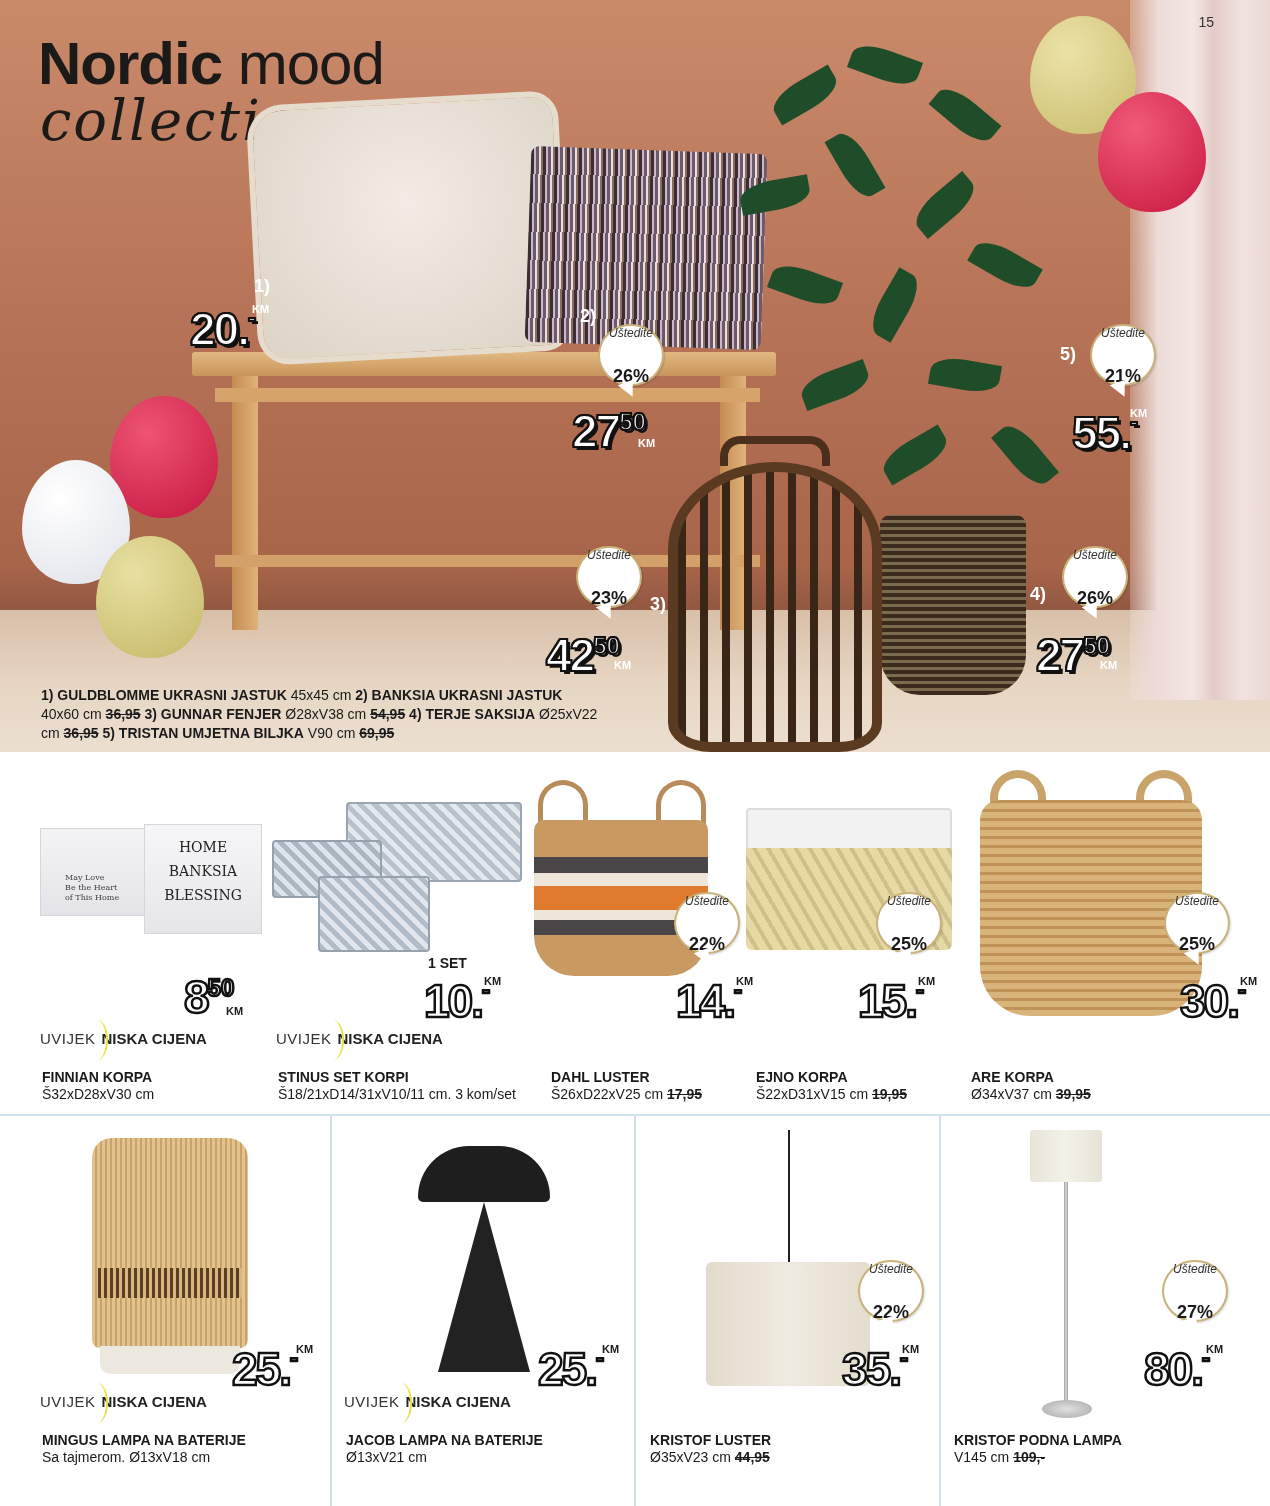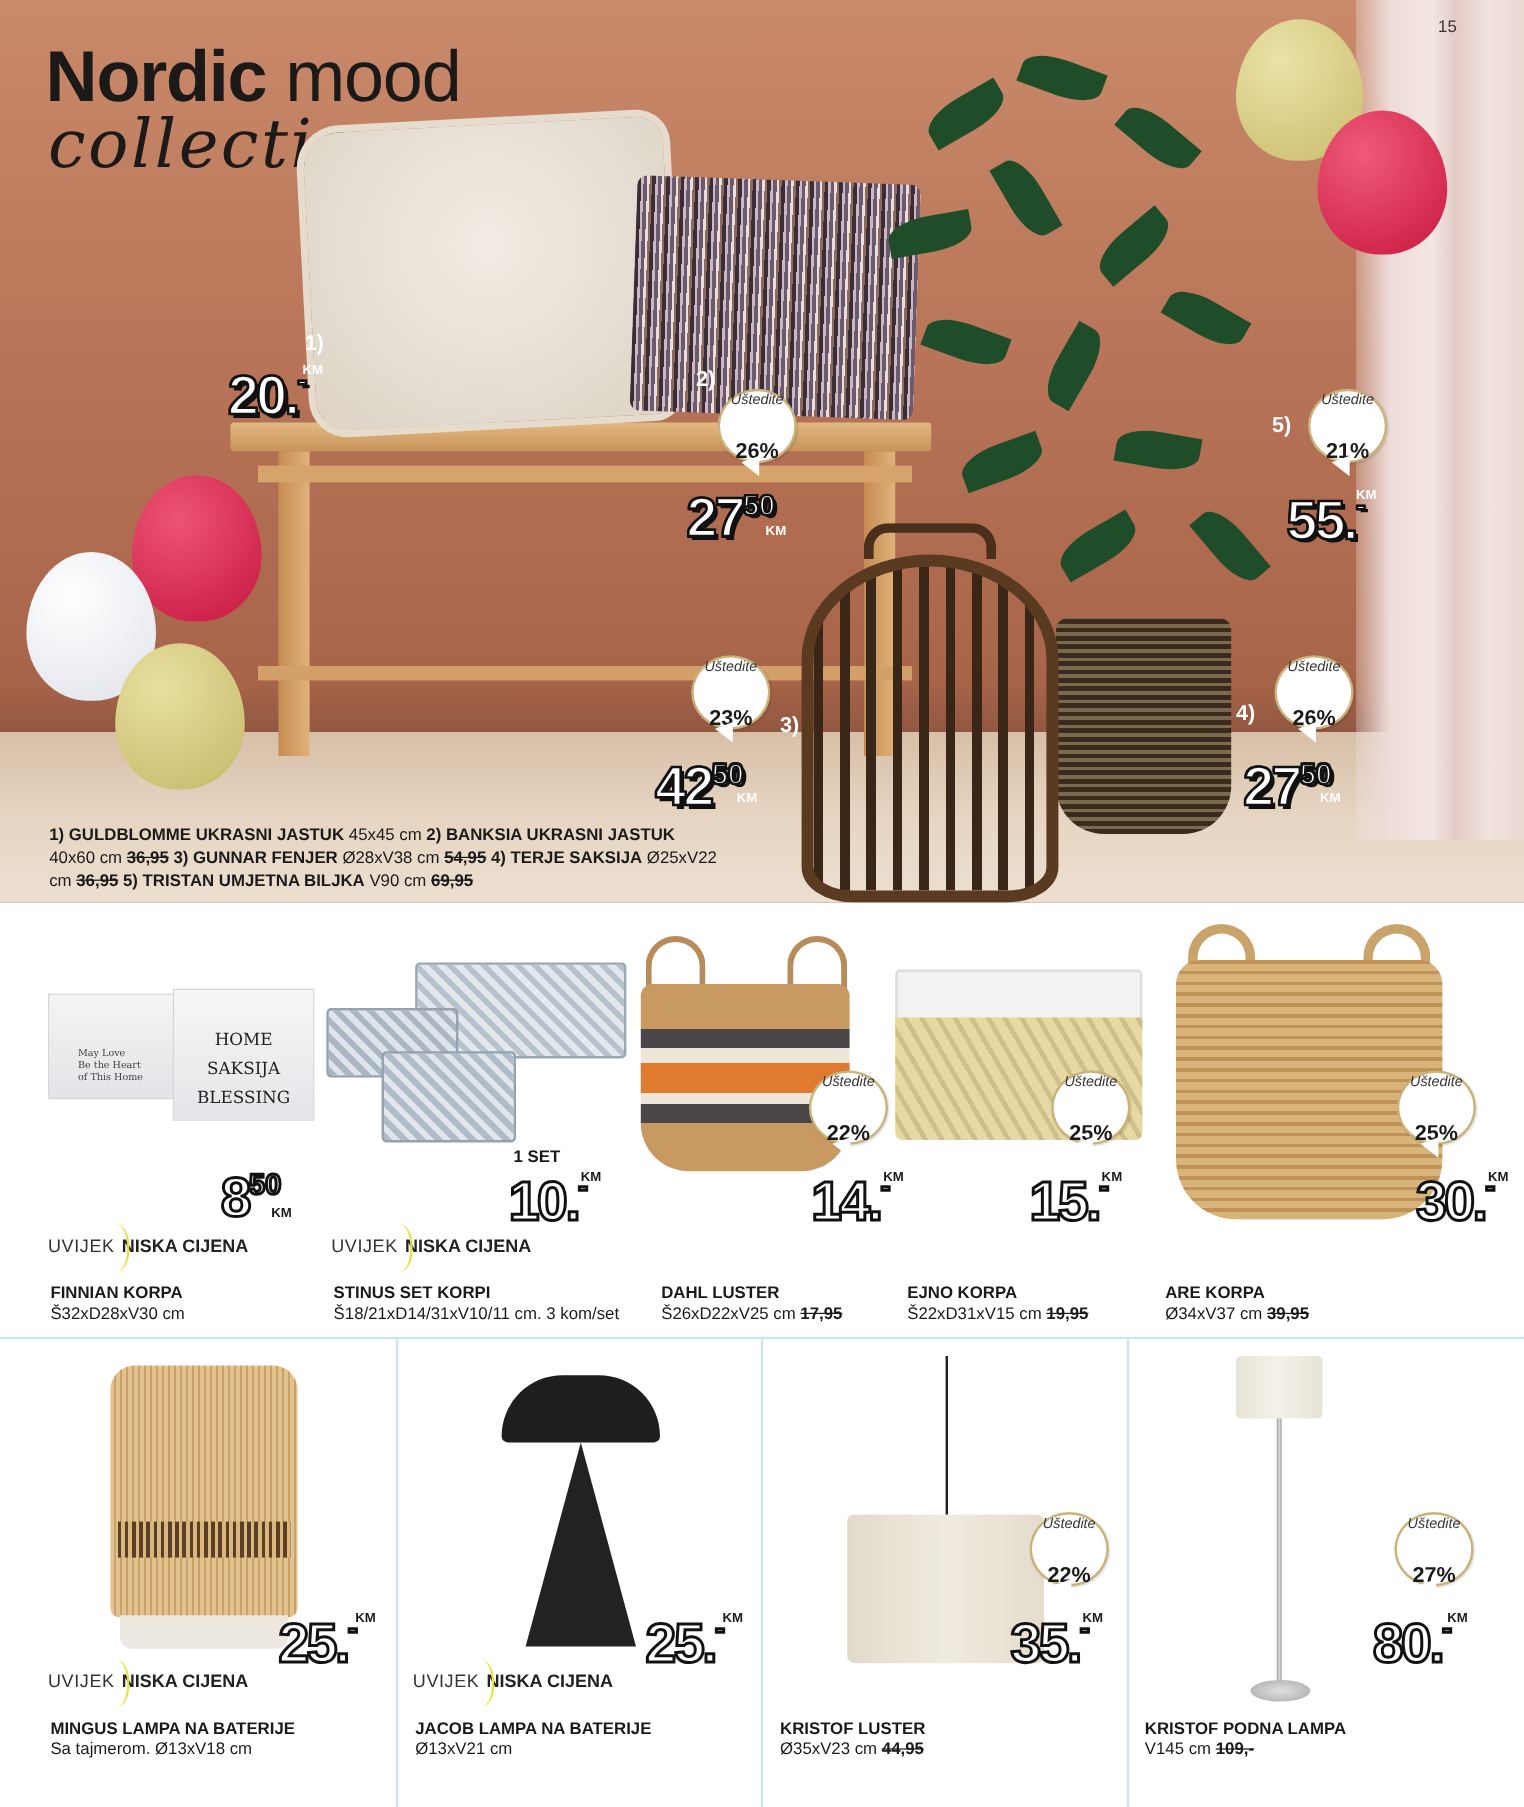--- a/index.html
+++ b/index.html
@@ -183,23 +183,23 @@
     <span class="strike">69,95</span>
   </div>
 </div>
 
 <div class="img-box" style="left:40px;top:824px;width:220px;height:112px;">
   <div style="position:absolute;left:0;top:4px;width:118px;height:88px;background:linear-gradient(180deg,#f4f4f6,#e4e4e8);border:1px solid #d6d6da;font-family:'DejaVu Serif',serif;font-size:8px;color:#444;padding:44px 0 0 24px;line-height:10px;">
     <span>May Love</span><br>
     <span>Be the Heart</span><br>
     <span>of This Home</span>
   </div>
-  <div style="position:absolute;left:104px;top:0;width:118px;height:110px;background:linear-gradient(180deg,#f6f6f8,#e6e6ea);border:1px solid #d6d6da;font-family:'DejaVu Serif',serif;font-size:14px;color:#222;text-align:center;padding-top:30px;line-height:24px;">
+  <div style="position:absolute;left:104px;top:0;width:118px;height:110px;background:linear-gradient(180deg,#f6f6f8,#e6e6ea);border:1px solid #d6d6da;font-family:'DejaVu Serif',serif;font-size:14px;color:#222;text-align:center;padding-top:10px;line-height:24px;">
     <span>HOME</span><br>
-    <span>SAKSIJA</span><br>
+    <span>BANKSIA</span><br>
     <span>BLESSING</span>
   </div>
 </div>
 
 <div class="img-box" style="left:272px;top:796px;width:254px;height:160px;">
   <div style="position:absolute;left:74px;top:6px;width:176px;height:80px;background:repeating-linear-gradient(45deg,#b8c2cc 0,#b8c2cc 5px,#e2e8ee 5px,#e2e8ee 10px);border:2px solid #9aa6b2;border-radius:4px;"></div>
   <div style="position:absolute;left:0;top:44px;width:110px;height:58px;background:repeating-linear-gradient(45deg,#aab6c2 0,#aab6c2 5px,#dde4eb 5px,#dde4eb 10px);border:2px solid #95a2ae;border-radius:4px;"></div>
   <div style="position:absolute;left:46px;top:80px;width:112px;height:76px;background:repeating-linear-gradient(45deg,#b0bcc8 0,#b0bcc8 5px,#e0e6ec 5px,#e0e6ec 10px);border:2px solid #95a2ae;border-radius:4px;"></div>
 </div>
 

